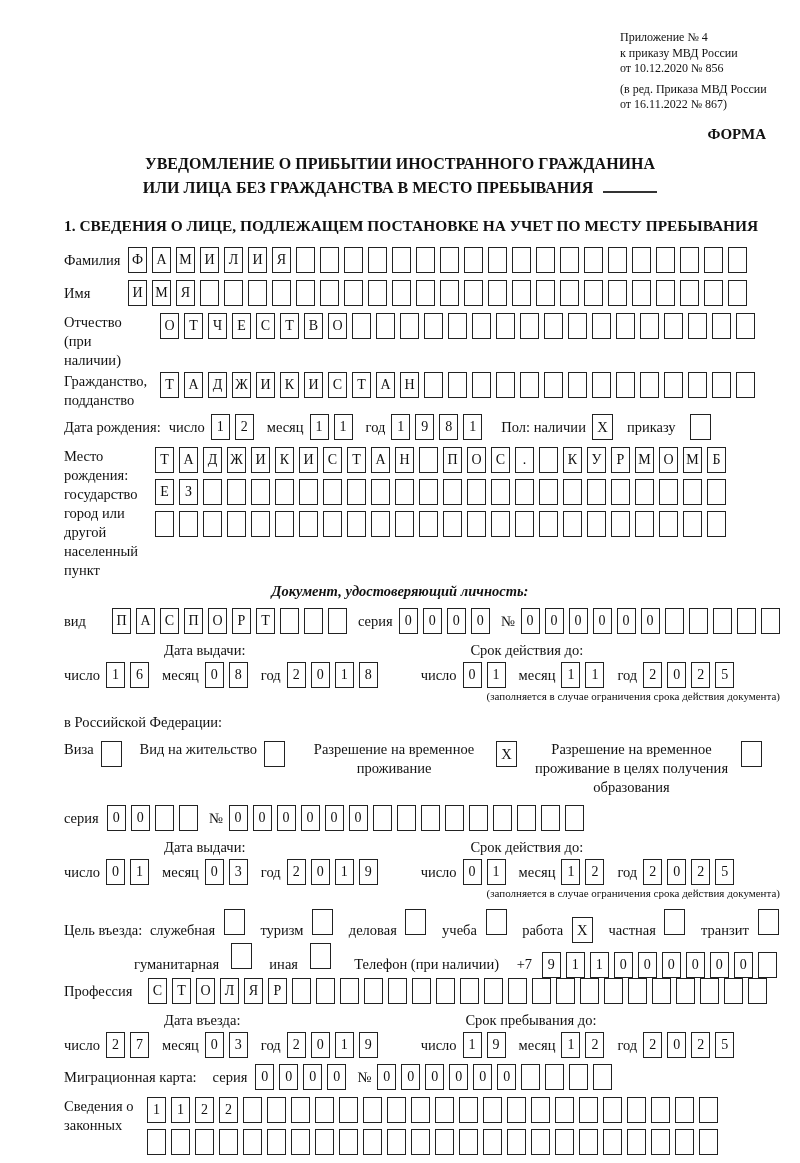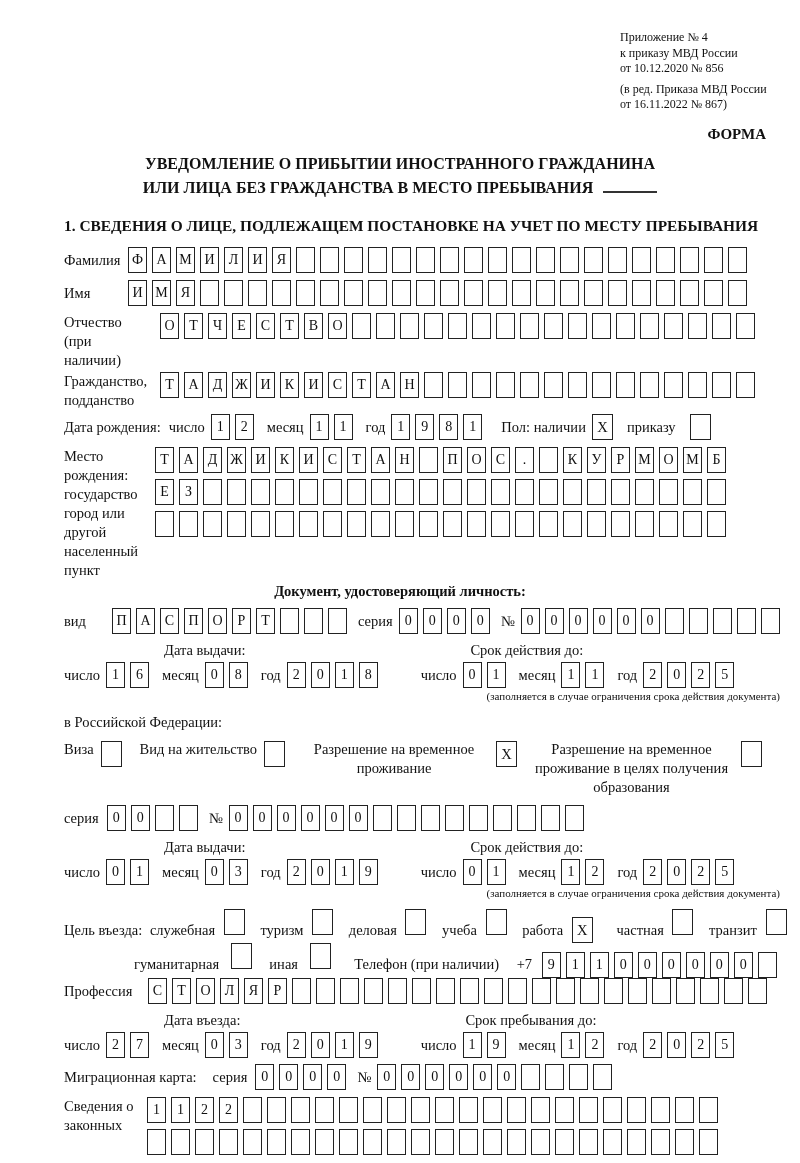--- a/index.html
+++ b/index.html
@@ -20,21 +20,21 @@
   .row { display:flex; align-items:center; margin-bottom:7px; }
   .row.top { align-items:flex-start; }
   .lbl { flex:0 0 auto; margin-right:8px; }
   .w56 { width:56px; } .w88 { width:88px; } .w83 { width:83px; } .w76 { width:76px; } .w75 { width:75px; } .w40 { width:40px; }
   .lbl-block { display:flex; flex-direction:column; line-height:19px; flex:0 0 auto; margin-right:8px; }
   .cells { display:inline-flex; flex:0 0 auto; }
   .cell { width:19px; height:26px; border:1.7px solid #222; margin-right:5px; display:inline-flex; align-items:center; justify-content:center; font-size:14px; flex:0 0 auto; background:#fff; }
   .checkbox { width:21px; height:26px; border:1.7px solid #222; display:inline-flex; align-items:center; justify-content:center; font-size:14.5px; flex:0 0 auto; }
   .cellcol { display:flex; flex-direction:column; }
   .cellcol .cells { margin-bottom:6px; }
-  .doc-heading { text-align:center; position:relative; left:-29px; font-weight:700; font-size:14.5px; margin:1px 0 8px; }
+  .doc-heading { text-align:center; position:relative; left:-29px; font-weight:700; font-size:14.5px; margin:1px 0 8px;font-style:italic; }
   .inline-lbl { margin:0 6px; flex:0 0 auto; }
   .dh-row { display:flex; margin:1px 0 3px; }
   .dh1 { margin-left:100px; }
   .dh2 { margin-left:225px; }
   .date-row { display:flex; align-items:center; margin-bottom:2px; }
   .dgroup { display:inline-flex; align-items:center; }
   .dgroup .dlbl { margin-right:6px; flex:0 0 auto; }
   .dgroup .cells { margin-right:8px; }
   .dgroup2 { margin-left:30px; }
   .note-right { text-align:right; padding-right:14px; font-size:11px; margin:0 0 8px; }
@@ -502,21 +502,21 @@
     <span class="p-lbl p-first">служебная</span>
     <span class="checkbox"></span>
     <span class="p-lbl">туризм</span>
     <span class="checkbox"></span>
     <span class="p-lbl">деловая</span>
     <span class="checkbox"></span>
     <span class="p-lbl">учеба</span>
     <span class="checkbox"></span>
     <span class="p-lbl">работа</span>
     <span class="checkbox">X</span>
-    <span class="p-lbl" style="margin-left:20px;">частная</span>
+    <span class="p-lbl" style="margin-left:12px;">частная</span>
     <span class="checkbox"></span>
     <span class="p-lbl">транзит</span>
     <span class="checkbox"></span>
   </div>
 
   <div class="purpose-row indent70">
     <span>гуманитарная</span>
     <span class="checkbox" style="margin-left:8px;"></span>
     <span style="margin-left:14px;">иная</span>
     <span class="checkbox" style="margin-left:8px;"></span>

